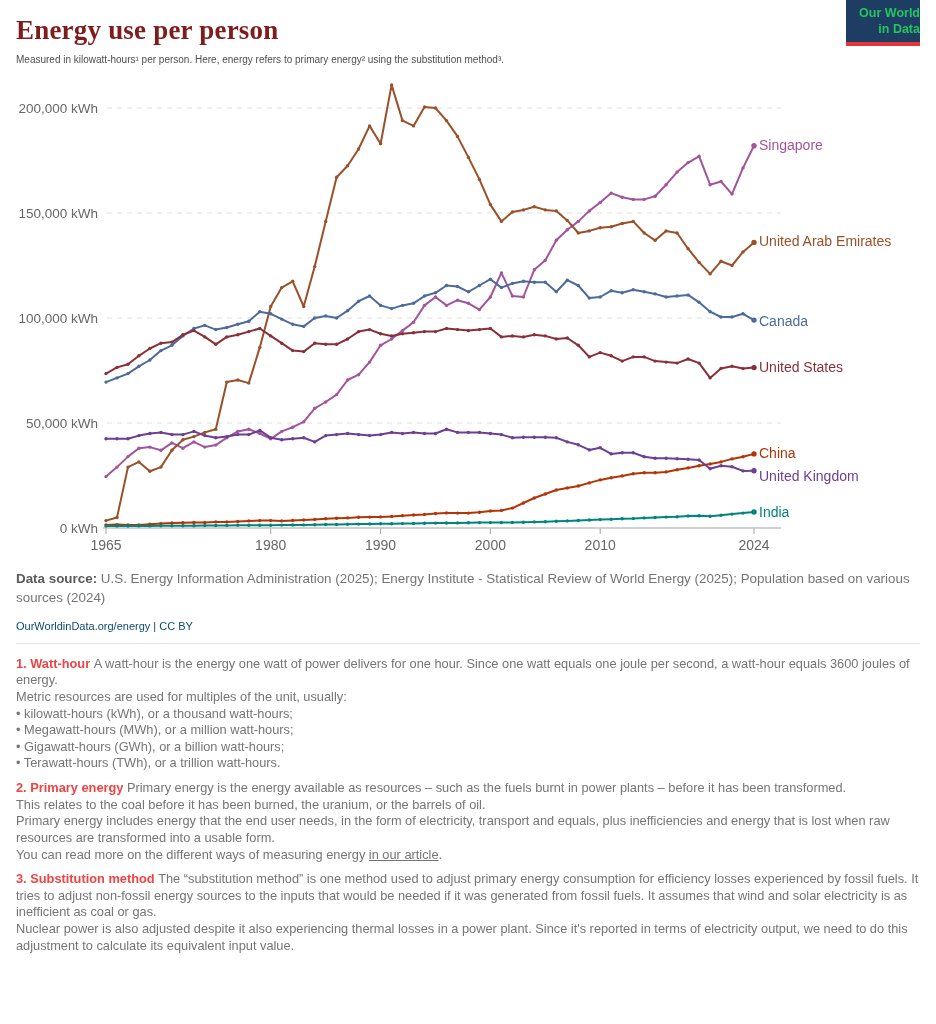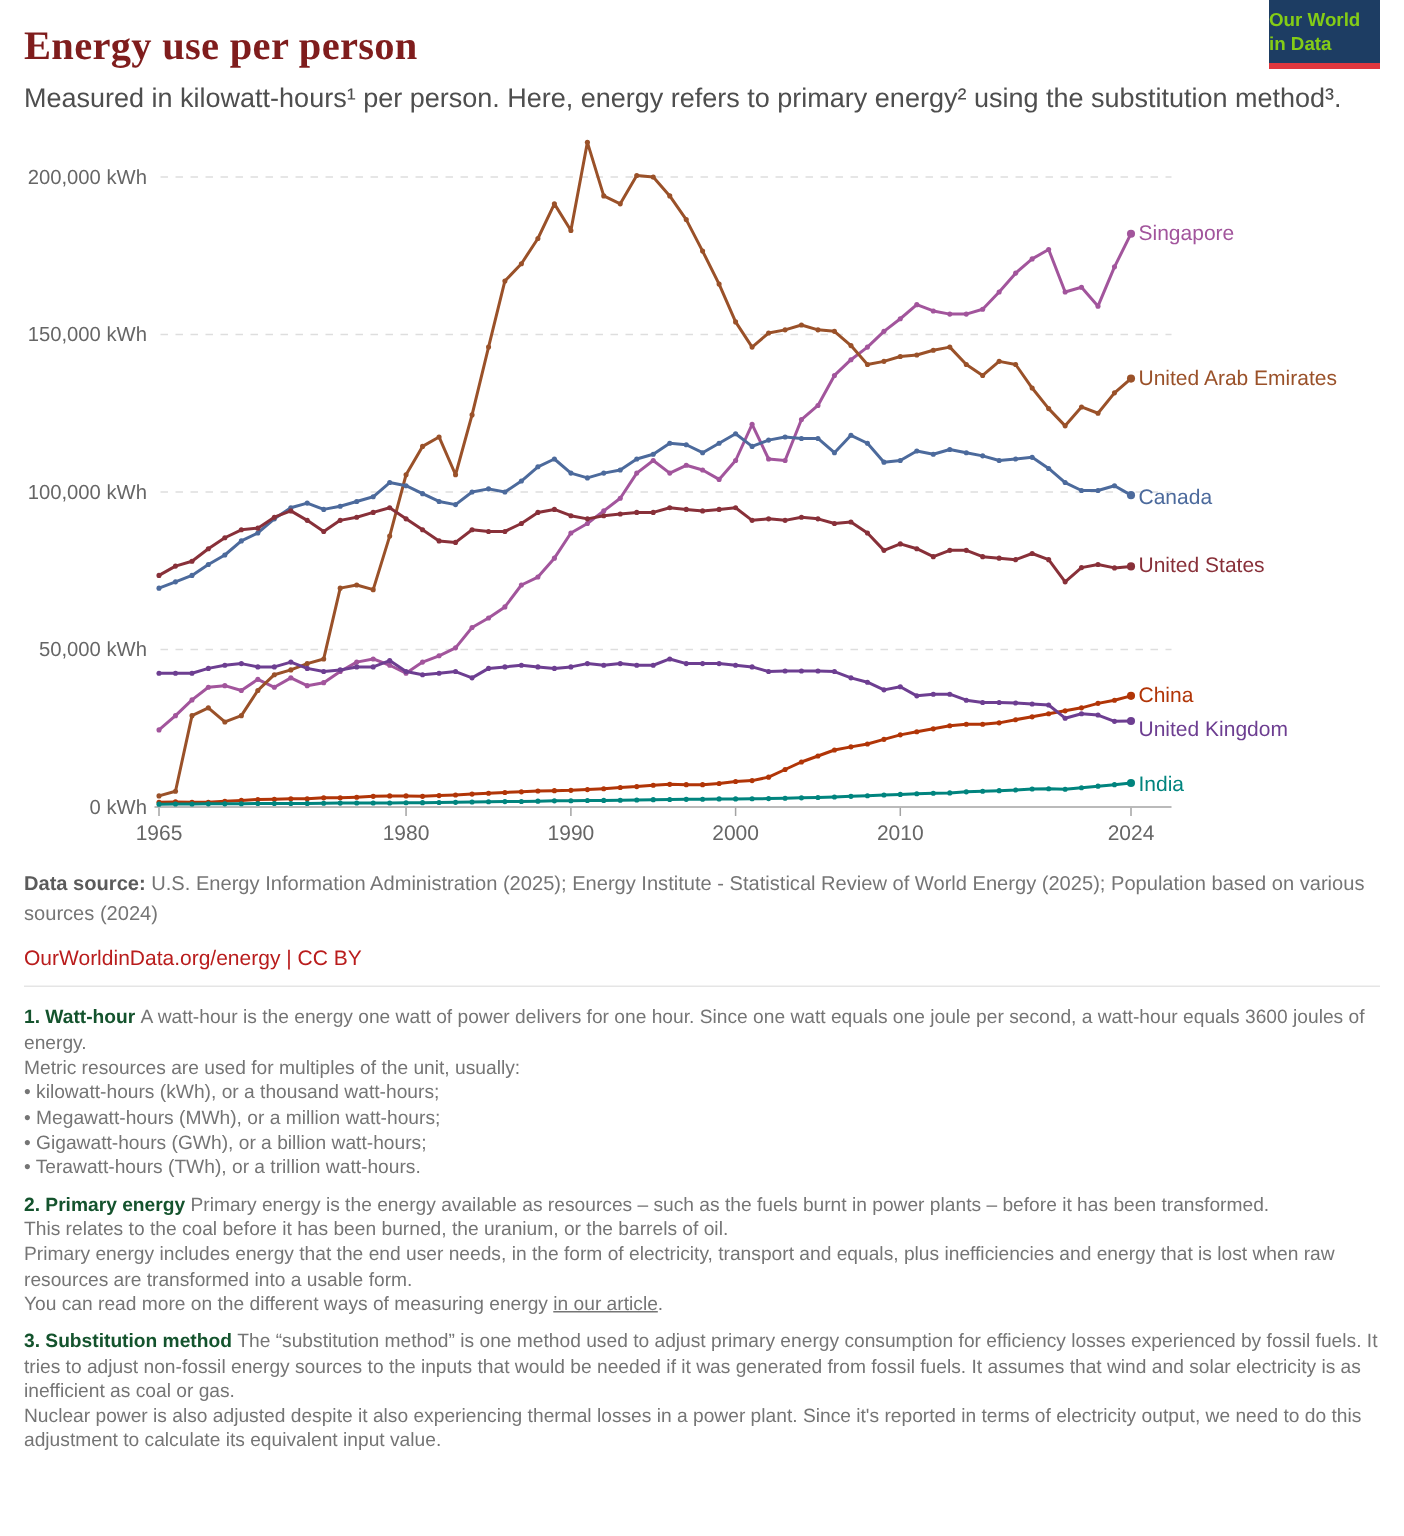--- a/index.html
+++ b/index.html
@@ -1,30 +1,30 @@
 <!DOCTYPE html>
 <html><head>
 <meta charset="utf-8">
 <style>
   html,body{margin:0;padding:0;background:#fff;}
   body{width:936px;height:1024px;overflow:hidden;font-family:"Liberation Sans","DejaVu Sans",sans-serif;color:#333;}
   .header{position:relative;margin:0 16px;}
   .page-title{font-family:"Liberation Serif","DejaVu Serif",serif;font-size:27px;font-weight:700;color:#7f1d1d;margin:0;padding-top:15px;letter-spacing:0.2px;}
-  .subtitle{font-size:18px;color:#4e4e4e;margin-top:7px;line-height:1.35;}
-  .logo{position:absolute;top:0;right:0;width:74px;height:42px;background:#1d3d63;border-bottom:4px solid #e0373e;color:#84cc16;font-weight:700;font-size:12.5px;line-height:1.3;display:flex;flex-direction:column;align-items:flex-start;justify-content:center;cursor:pointer;}
+  .subtitle{font-size:10px;color:#4e4e4e;margin-top:7px;line-height:1.35;}
+  .logo{position:absolute;top:0;right:0;width:74px;height:42px;background:#1d3d63;border-bottom:4px solid #e0373e;color:#22c55e;font-weight:700;font-size:12.5px;line-height:1.3;display:flex;flex-direction:column;align-items:flex-end;justify-content:center;cursor:pointer;}
   #chart{display:block;margin-top:6px;}
   #chart text{font-family:"Liberation Sans","DejaVu Sans",sans-serif;}
   .datasource{margin:10px 16px 12px 16px;font-size:13.4px;color:#757575;line-height:1.46;}
   .datasource b{color:#5b5b5b;font-weight:700;}
-  .license{margin:4px 16px 0 16px;font-size:14px;color:#b91c1c;}
+  .license{margin:4px 16px 0 16px;font-size:11px;color:#0c4a6e;}
   .license span{cursor:pointer;}
   .divider{border-top:1px solid #e5e5e5;margin:11px 16px 0 16px;}
   #notes{margin:12px 16px 0 16px;font-size:12.8px;color:#757575;line-height:1.3;}
   .note{margin-bottom:8px;}
-  .note b{color:#14532d;font-weight:700;}
+  .note b{color:#ef4444;font-weight:700;}
   .note-link{color:#757575;text-decoration:underline;cursor:pointer;}
 </style>
 </head>
 <body>
 
 <div class="header">
   <h1 class="page-title">Energy use per person</h1>
   <div class="subtitle">Measured in kilowatt-hours¹ per person. Here, energy refers to primary energy² using the substitution method³.</div>
   <div class="logo">
     <span>Our World</span>

